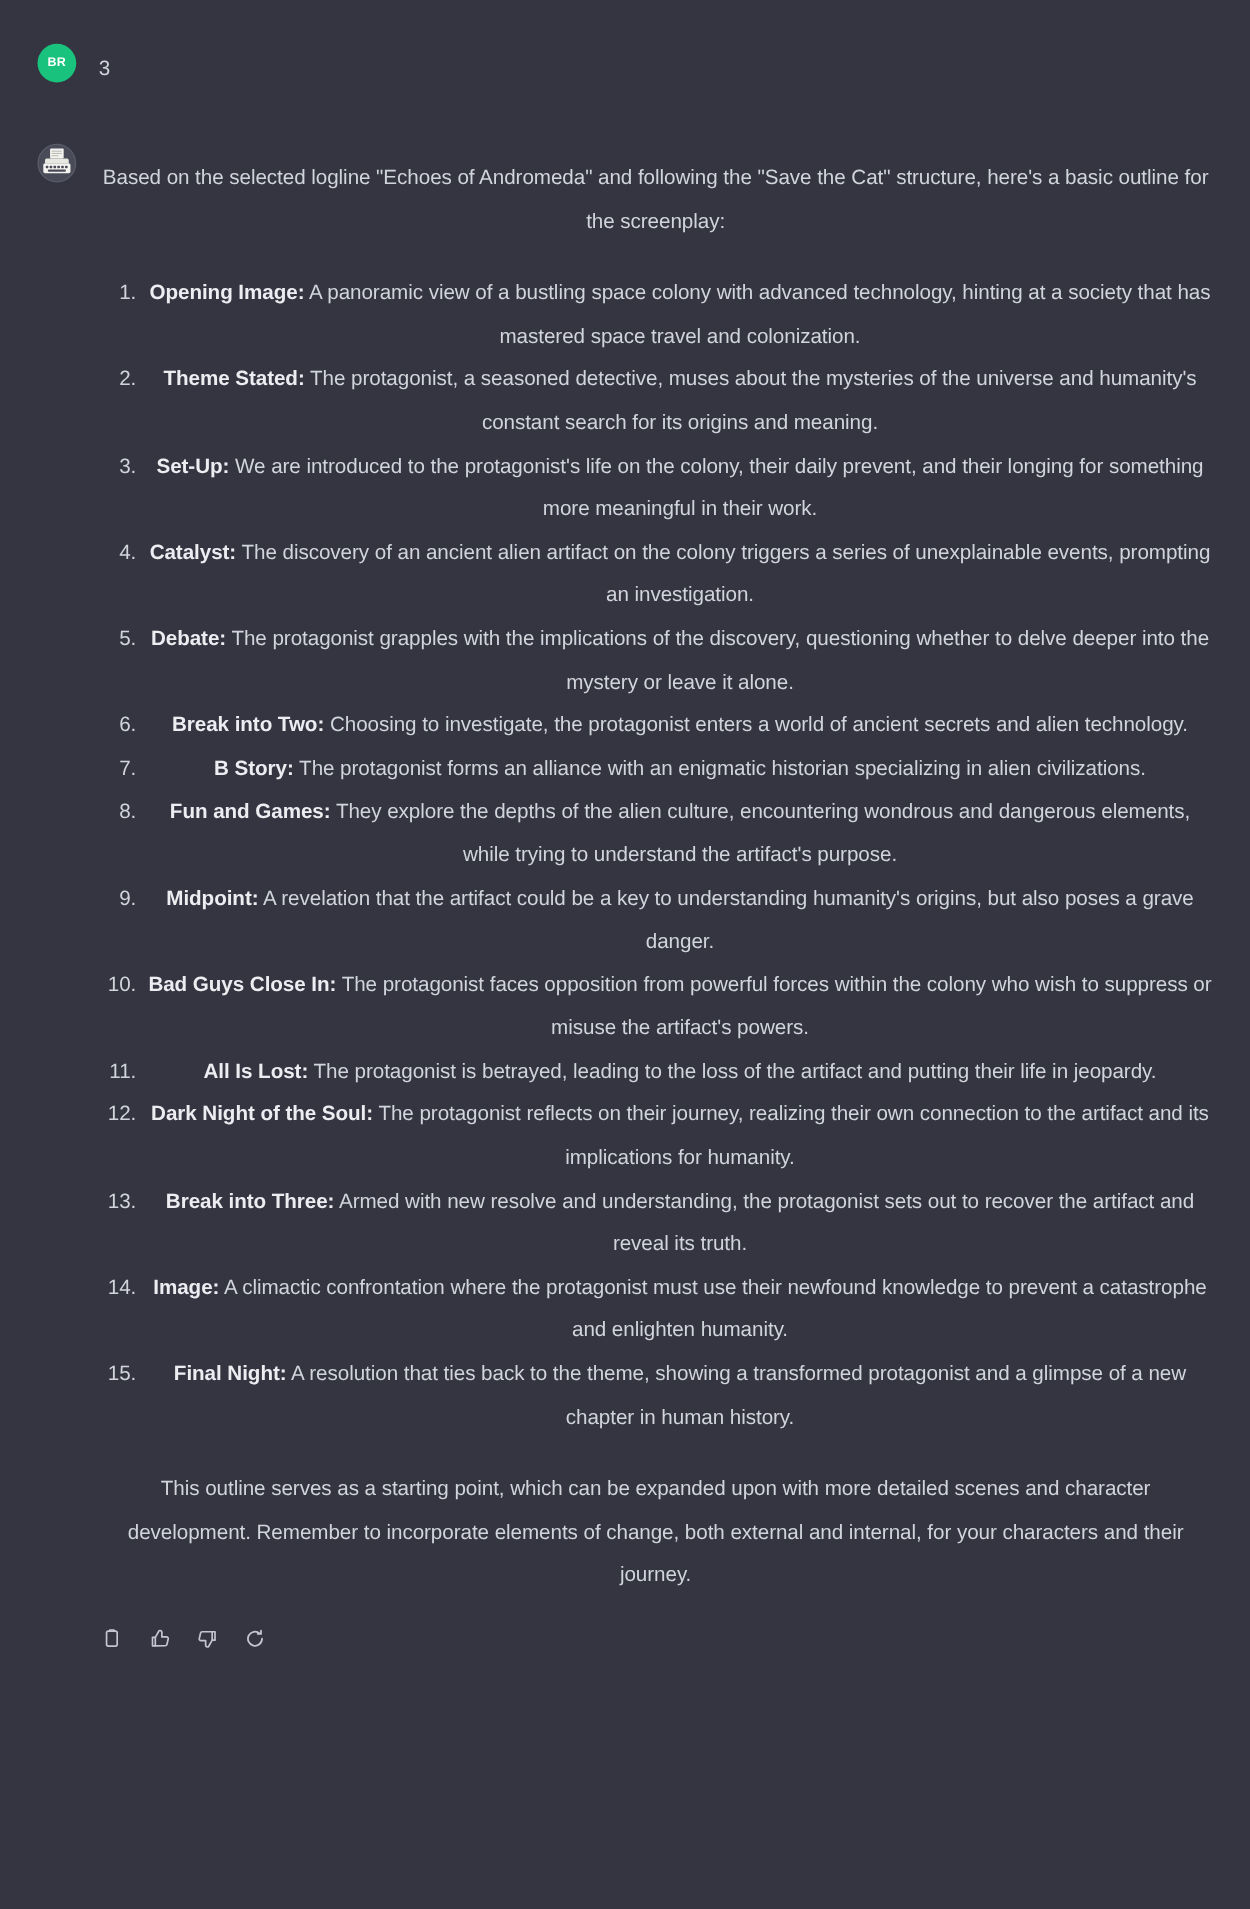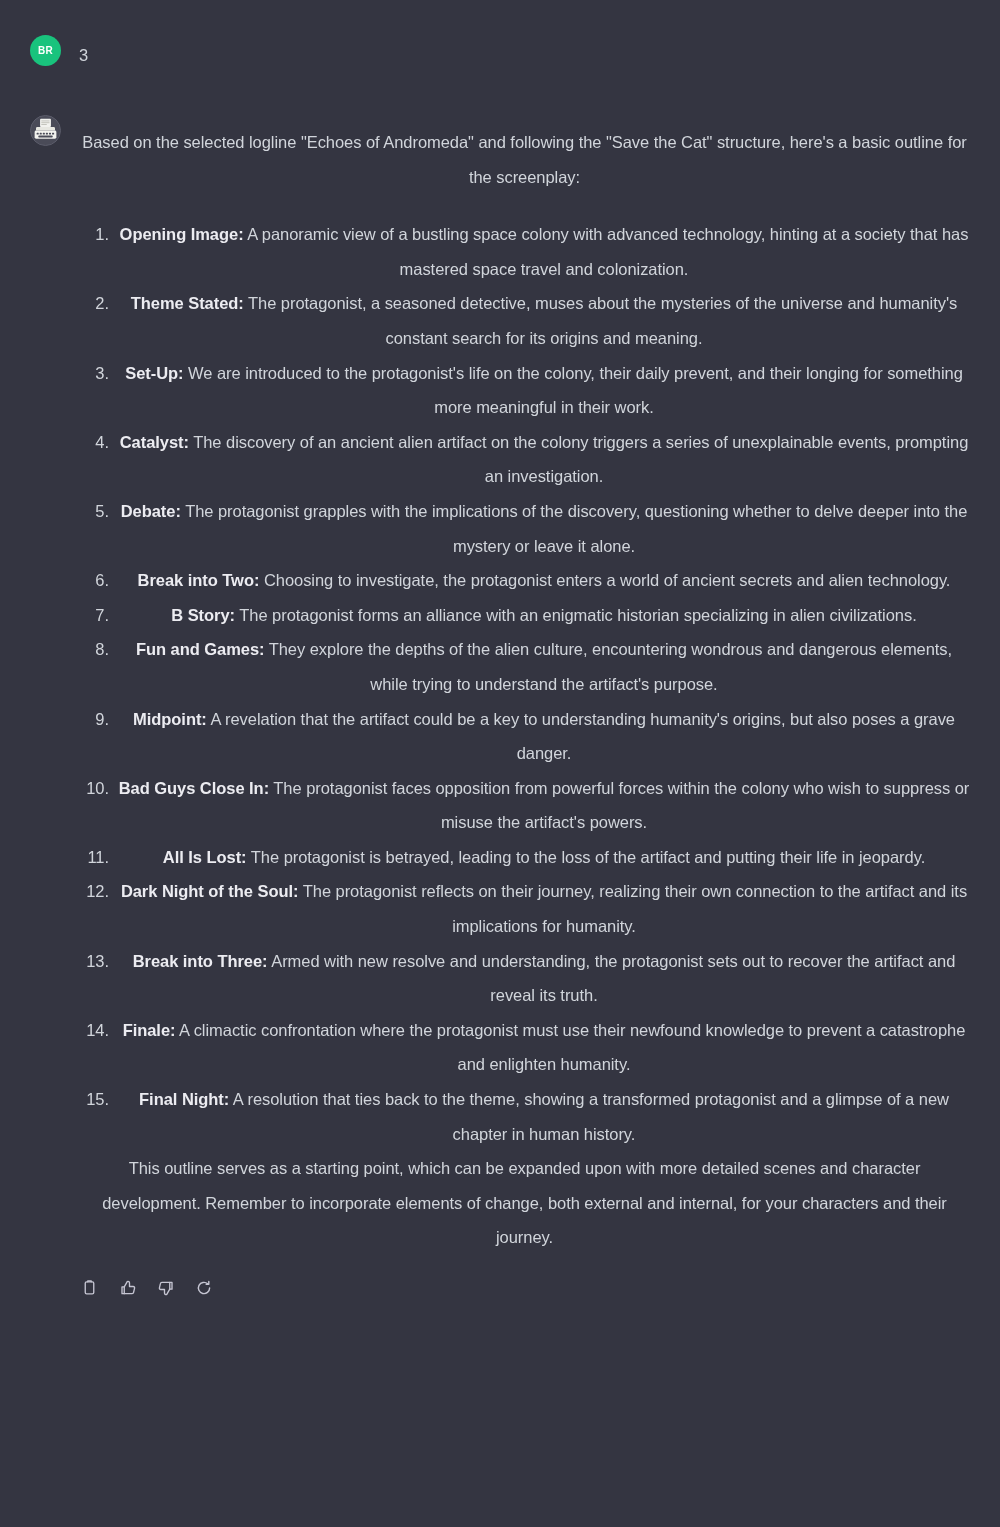--- a/index.html
+++ b/index.html
@@ -111,21 +111,21 @@
     content: counter(item) ".";
     position: absolute;
     left: 0;
     width: 30px;
     text-align: right;
     color: #d1d5db;
   }
 
   .li-title { font-weight: 700; color: #ececf1; }
 
-  .closing-para { }
+  .closing-para { margin-top: 23px; }
 
   
   .actions {
     display: flex;
     align-items: center;
     gap: 17px;
     margin-top: 22px;
     padding-bottom: 40px;
   }
 
@@ -190,21 +190,21 @@
               <li><span class="li-title">Catalyst:</span><span> The discovery of an ancient alien artifact on the colony triggers a series of unexplainable events, prompting an investigation.</span></li>
               <li><span class="li-title">Debate:</span><span> The protagonist grapples with the implications of the discovery, questioning whether to delve deeper into the mystery or leave it alone.</span></li>
               <li><span class="li-title">Break into Two:</span><span> Choosing to investigate, the protagonist enters a world of ancient secrets and alien technology.</span></li>
               <li><span class="li-title">B Story:</span><span> The protagonist forms an alliance with an enigmatic historian specializing in alien civilizations.</span></li>
               <li><span class="li-title">Fun and Games:</span><span> They explore the depths of the alien culture, encountering wondrous and dangerous elements, while trying to understand the artifact's purpose.</span></li>
               <li><span class="li-title">Midpoint:</span><span> A revelation that the artifact could be a key to understanding humanity's origins, but also poses a grave danger.</span></li>
               <li><span class="li-title">Bad Guys Close In:</span><span> The protagonist faces opposition from powerful forces within the colony who wish to suppress or misuse the artifact's powers.</span></li>
               <li><span class="li-title">All Is Lost:</span><span> The protagonist is betrayed, leading to the loss of the artifact and putting their life in jeopardy.</span></li>
               <li><span class="li-title">Dark Night of the Soul:</span><span> The protagonist reflects on their journey, realizing their own connection to the artifact and its implications for humanity.</span></li>
               <li><span class="li-title">Break into Three:</span><span> Armed with new resolve and understanding, the protagonist sets out to recover the artifact and reveal its truth.</span></li>
-              <li><span class="li-title">Finale:</span><span> A climactic confrontation where the protagonist must use their newfound knowledge to prevent a catastrophe and enlighten humanity.</span></li>
+              <li><span class="li-title">Image:</span><span> A climactic confrontation where the protagonist must use their newfound knowledge to prevent a catastrophe and enlighten humanity.</span></li>
               <li><span class="li-title">Final Night:</span><span> A resolution that ties back to the theme, showing a transformed protagonist and a glimpse of a new chapter in human history.</span></li>
             </ol>
 
           <p class="para closing-para">This outline serves as a starting point, which can be expanded upon with more detailed scenes and character development. Remember to incorporate elements of change, both external and internal, for your characters and their journey.</p>
 
           <div class="actions">
             <button class="action-btn" title="Copy">
               <svg width="17" height="17" viewBox="0 0 24 24" fill="none" stroke="currentColor" stroke-width="1.9" stroke-linecap="round" stroke-linejoin="round">
                 <rect x="6" y="4" width="12" height="17" rx="2"></rect>
                 <path d="M9.5 4 V2.8 h5 V4"></path>

